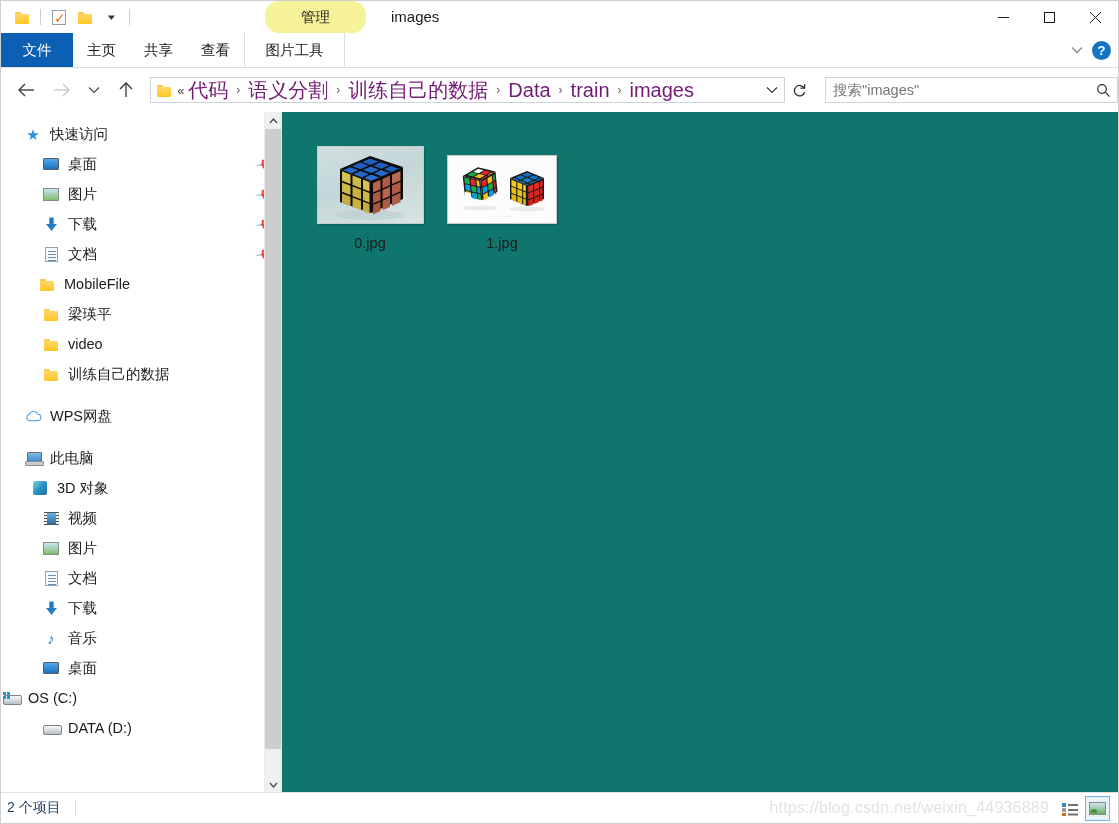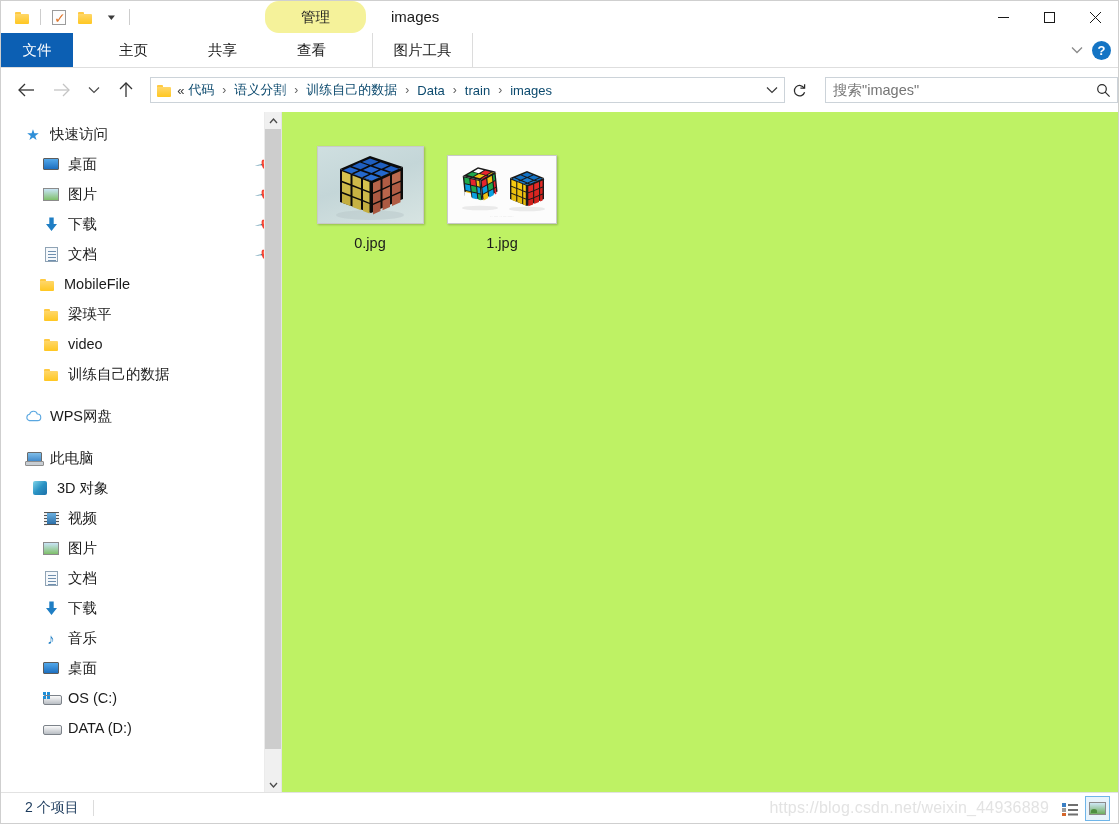--- a/index.html
+++ b/index.html
@@ -87,21 +87,21 @@
     width: 46px; height: 32px;
     display: flex; align-items: center; justify-content: center;
     color: #1a1a1a;
   }
 
   
   .ribbon {
     position: absolute; left: 0; top: 32px;
     width: 1117px; height: 34px;
     background: #ffffff;
-    display: flex; align-items: stretch; gap: 32px;
+    display: flex; align-items: stretch;
   }
   .rtab {
     display: flex; align-items: center; justify-content: center;
     font-size: 14.5px; color: #1b1b1b;
     padding: 0 14px; cursor: default;
   }
   .rtab.file {
     background: #0c5fb3; color: #ffffff;
     width: 72px; padding: 0;
   }
@@ -166,21 +166,21 @@
     content: ""; position: absolute; left: 0; top: 1px;
     width: 6px; height: 3px; background: #ffca42; border-radius: 1px 1px 0 0;
   }
   .crumb-folder::after {
     content: ""; position: absolute; left: 0; top: 3px;
     width: 14px; height: 10px;
     background: linear-gradient(180deg,#ffd76a 0%, #ffc721 100%);
     border-radius: 0 1px 1px 1px;
   }
   .crumb-item {
-    font-size: 13px; color: #0c4a6e; padding: 0 2px;
+    font-size: 20px; color: #701a75; padding: 0 2px;
   }
   .crumb-sep {
     font-size: 12px; color: #616161; padding: 0 6px; flex: none;
   }
   .crumb-ellipsis {
     font-size: 13px; color: #3a3a3a; padding: 0 2px 0 1px;
   }
   .crumb-dd {
     width: 24px; height: 24px; flex: none;
     display: flex; align-items: center; justify-content: center;
@@ -355,21 +355,21 @@
     background: #cdcdcd;
   }
   .pane-split {
     width: 1px; height: 681px; background: #e4e4e4;
   }
 
   
   .content {
     position: relative;
     flex: 1; height: 681px;
-    background: #bef264;
+    background: #0f766e;
     padding: 22px 4px 0 22px;
   }
   .tile-grid {
     display: flex; flex-wrap: wrap;
     align-content: flex-start;
     gap: 0px;
   }
   .tile {
     width: 132px;
     padding-top: 4px;
@@ -412,21 +412,21 @@
 
   
   .statusbar {
     position: absolute; left: 0; bottom: 0;
     width: 1117px; height: 31px;
     background: #ffffff;
     border-top: 1px solid #e2e2e2;
     display: flex; align-items: center;
   }
   .status-text {
-    margin-left: 24px; font-size: 14px; color: #1b3a5c;
+    margin-left: 6px; font-size: 14px; color: #1b3a5c;
   }
   .status-sep {
     width: 1px; height: 16px; background: #dcdcdc; margin-left: 14px;
   }
   .status-grow { flex: 1; }
   .watermark {
     font-size: 16px; color: #e3e3e3;
     margin-right: 8px; white-space: nowrap;
     letter-spacing: .2px;
   }
@@ -721,21 +721,21 @@
               <span class="ic-music">♪</span>
             </span>
           <span class="nav-label">音乐</span>
         </div>
         <div class="nav-row" style="padding-left:40px">
           <span class="nav-ico">
               <span class="ic-desktop"></span>
             </span>
           <span class="nav-label">桌面</span>
         </div>
-        <div class="nav-row" style="padding-left:40px">
+        <div class="nav-row" style="">
           <span class="nav-ico">
               <span class="ic-drive ic-drive-os"></span>
             </span>
           <span class="nav-label">OS (C:)</span>
         </div>
         <div class="nav-row" style="padding-left:40px">
           <span class="nav-ico">
               <span class="ic-drive"></span>
             </span>
           <span class="nav-label">DATA (D:)</span>

